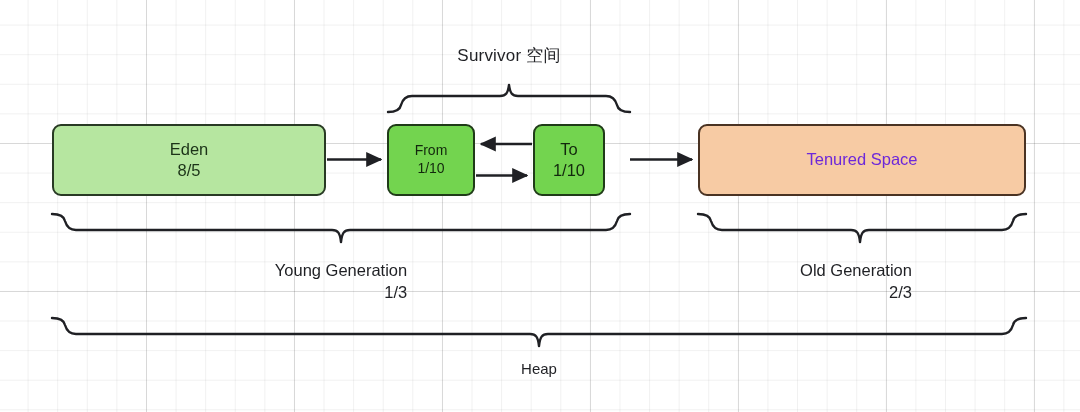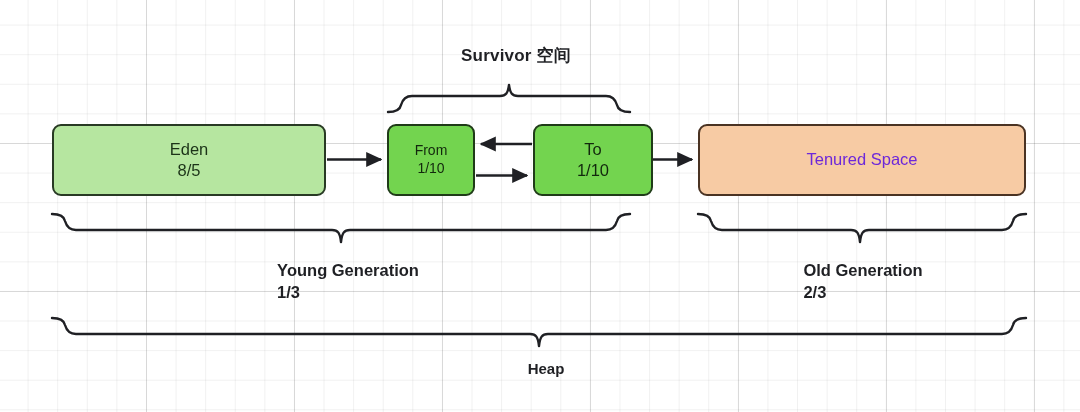--- a/index.html
+++ b/index.html
@@ -61,21 +61,21 @@
   .box-from {
     left: 387px; top: 124px;
     width: 88px; height: 72px;
     background: #73d44f;
     border: 2.4px solid #1f3b18;
     color: #12280d;
     font-size: 14px;
   }
   .box-to {
     left: 533px; top: 124px;
-    width: 120px; height: 72px;
+    width: 72px; height: 72px;
     background: #73d44f;
     border: 2.4px solid #1f3b18;
     color: #12280d;
     font-size: 16.5px;
   }
   .box-tenured {
     left: 698px; top: 124px;
     width: 328px; height: 72px;
     background: #f7cba4;
     border: 2.4px solid #4a3323;
@@ -88,26 +88,25 @@
     position: absolute;
     left: 0; top: 0;
     width: 1080px; height: 412px;
     pointer-events: none;
     z-index: 3;
   }
 
   
   .label {
     position: absolute;
-    font-weight: bold;
+    font-weight: normal;
     color: #1f2024;
-    text-align: left;
+    text-align: right;
     white-space: nowrap;
     z-index: 5;
-    margin-left: 7px;
   }
   .label .sub {
     display: block;
   }
 
   .label-survivor {
     left: 0; right: 0;
     top: 36px;
     font-size: 17px;
     letter-spacing: 0.2px;

